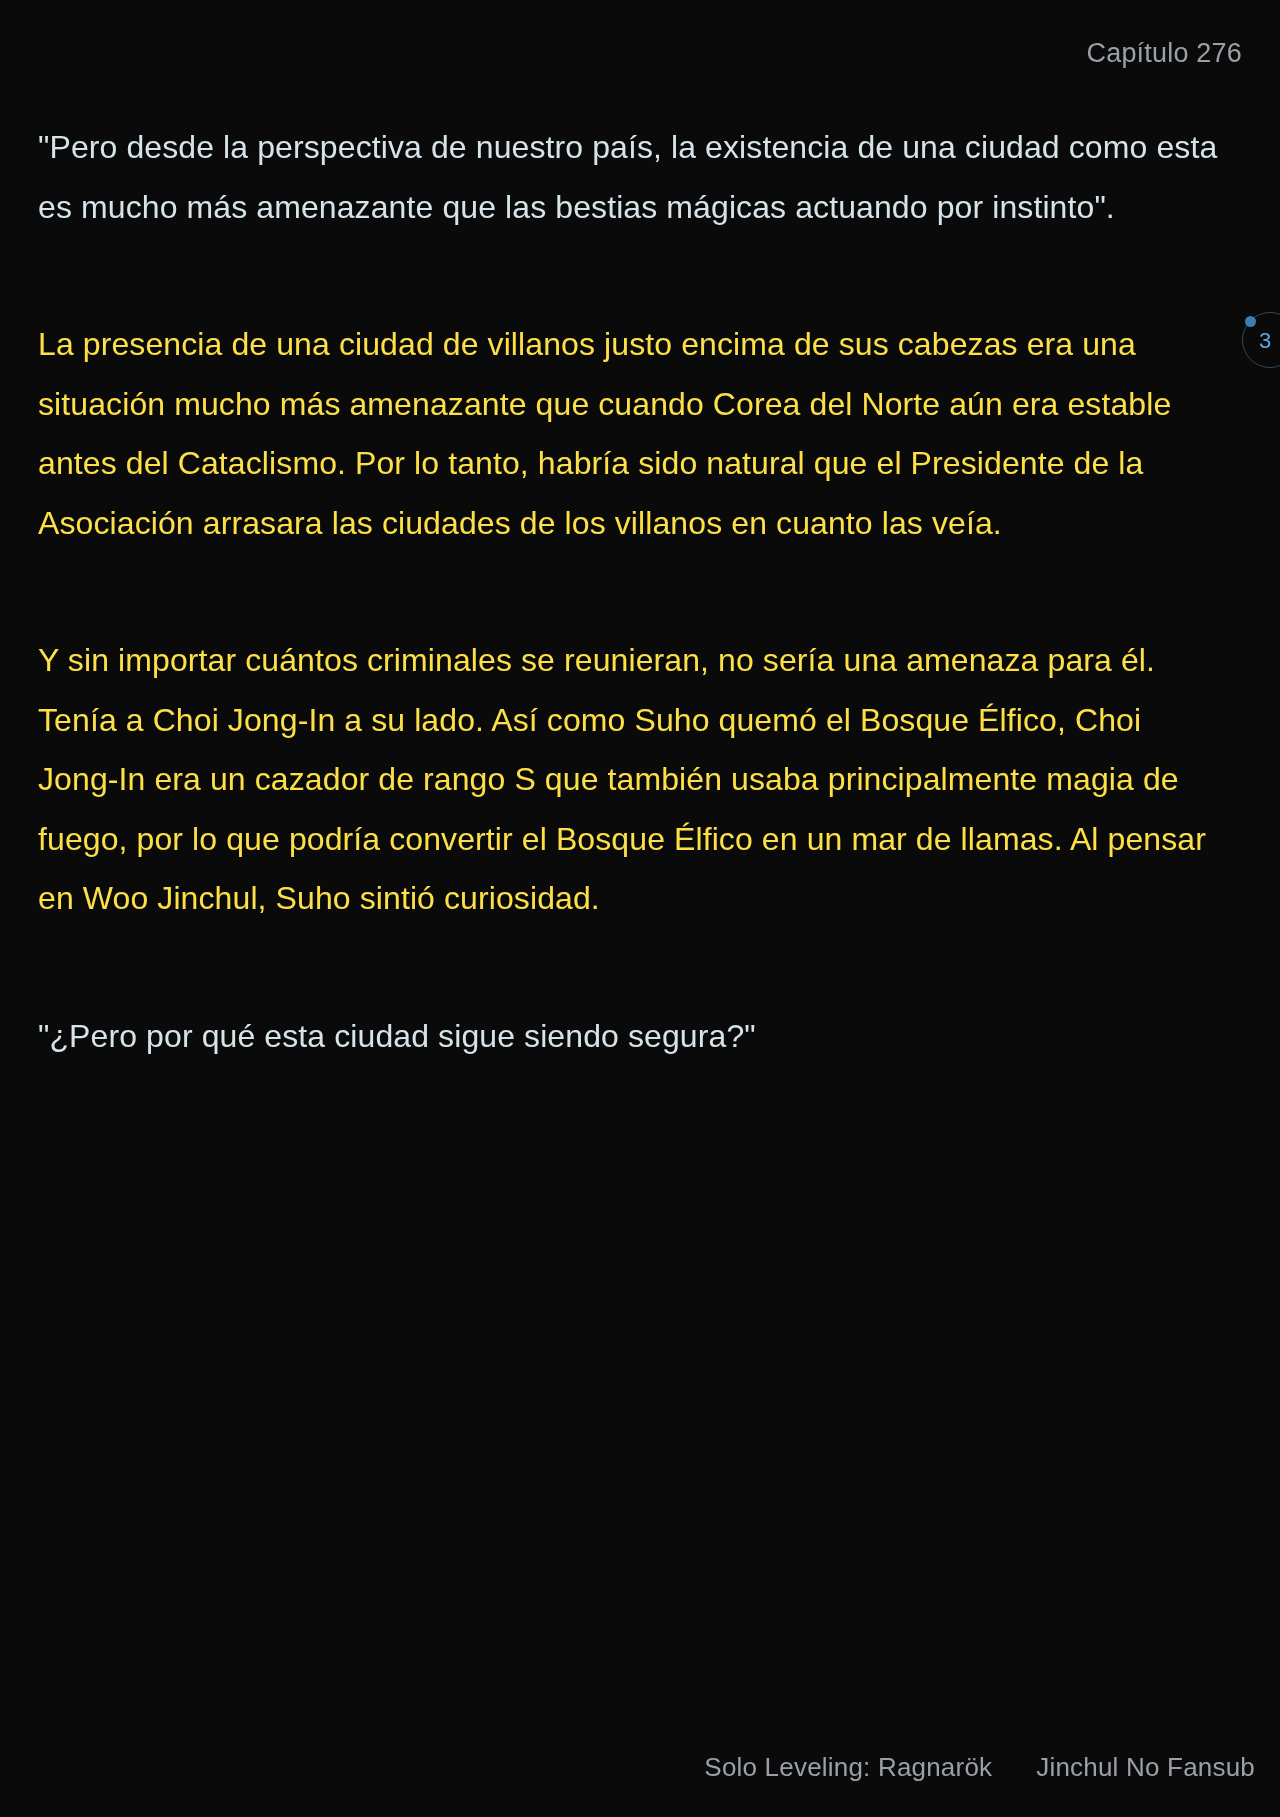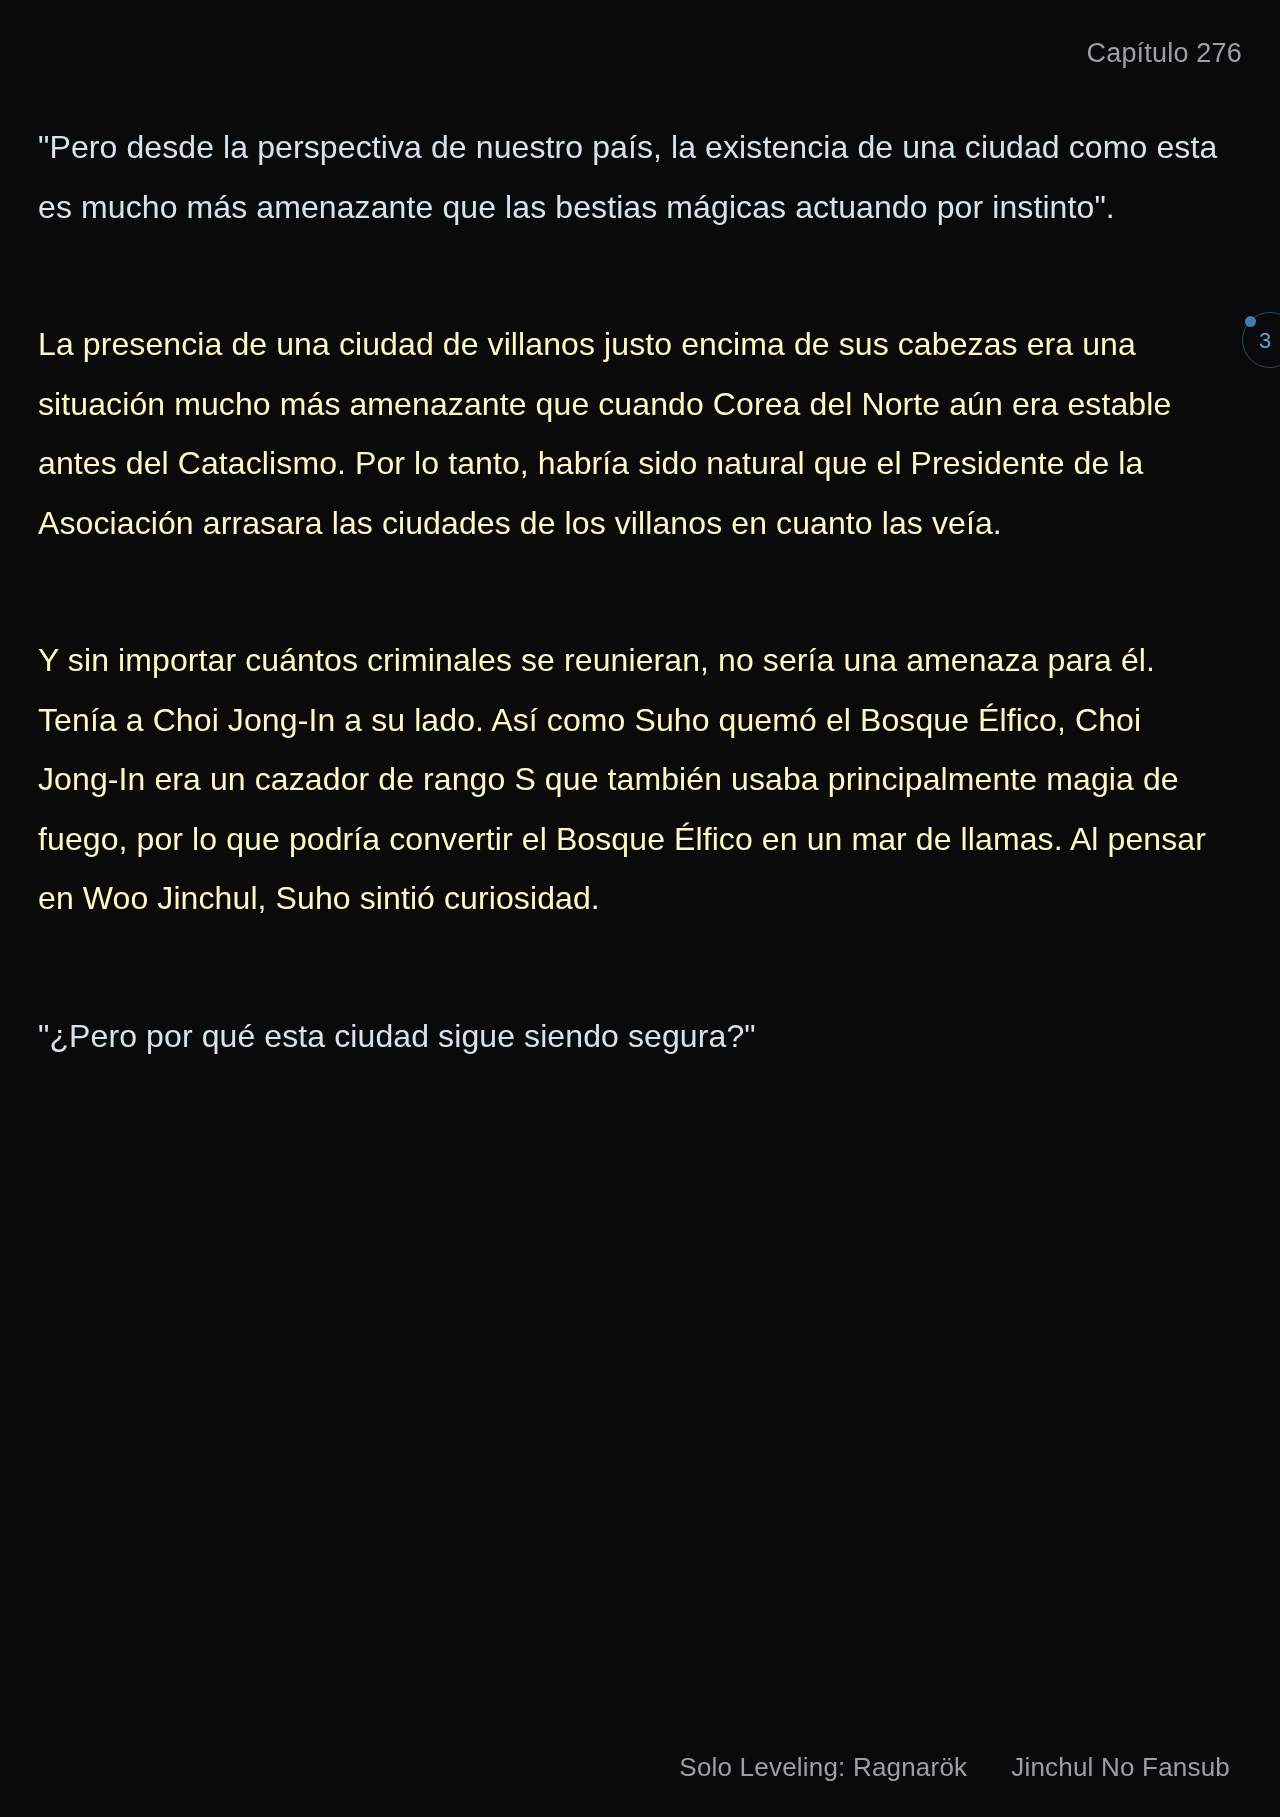--- a/index.html
+++ b/index.html
@@ -33,21 +33,21 @@
     text-align: center;
   }
   .content {
     padding: 118px 38px 0 38px;
     max-width: 1180px;
   }
   p.para {
     font-size: 32px;
     line-height: 1.86;
     margin: 0 0 78px 0;
-    color: #fef9c3;
+    color: #fde047;
     letter-spacing: 0.1px;
   }
   p.para.dialogue {
     color: #d6e4ea;
   }
   p.para.last {
     margin-bottom: 40px;
   }
   .badge-wrap {
     position: absolute;
@@ -87,21 +87,21 @@
   }
   .footer {
     position: absolute;
     left: 0;
     right: 0;
     bottom: 34px;
     display: flex;
     justify-content: flex-end;
     align-items: center;
     gap: 44px;
-    padding-right: 50px;
+    padding-right: 25px;
     box-sizing: border-box;
   }
   .footer-item {
     font-size: 26px;
     color: #9aa0a6;
     letter-spacing: 0.2px;
   }
 </style>
 </head>
 <body>

